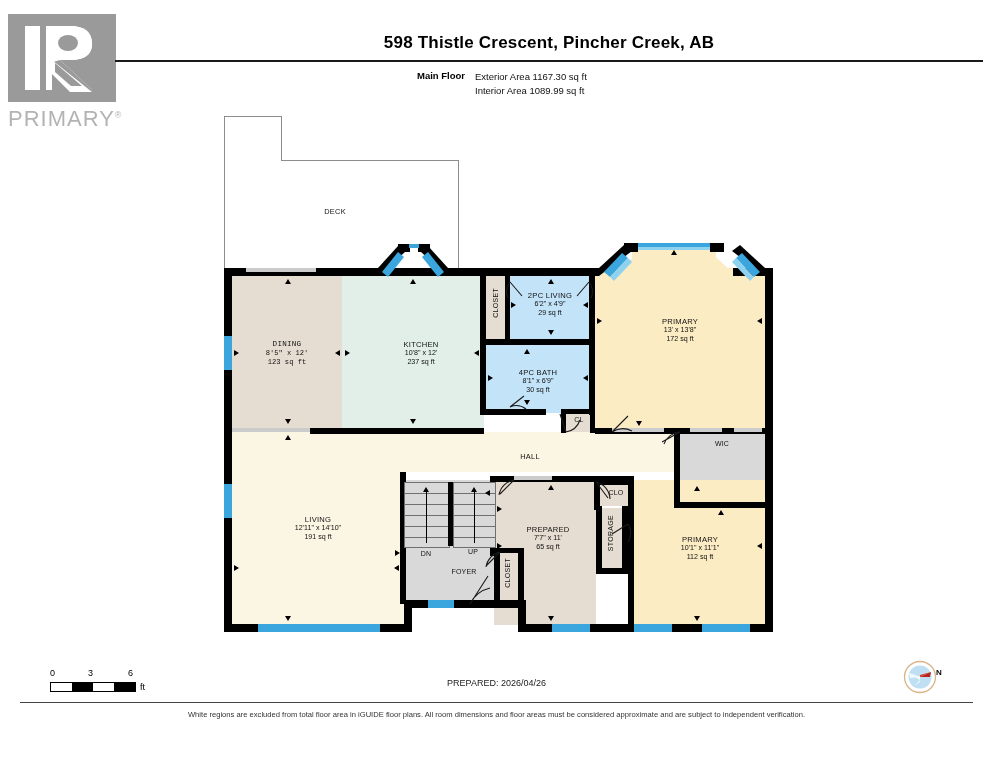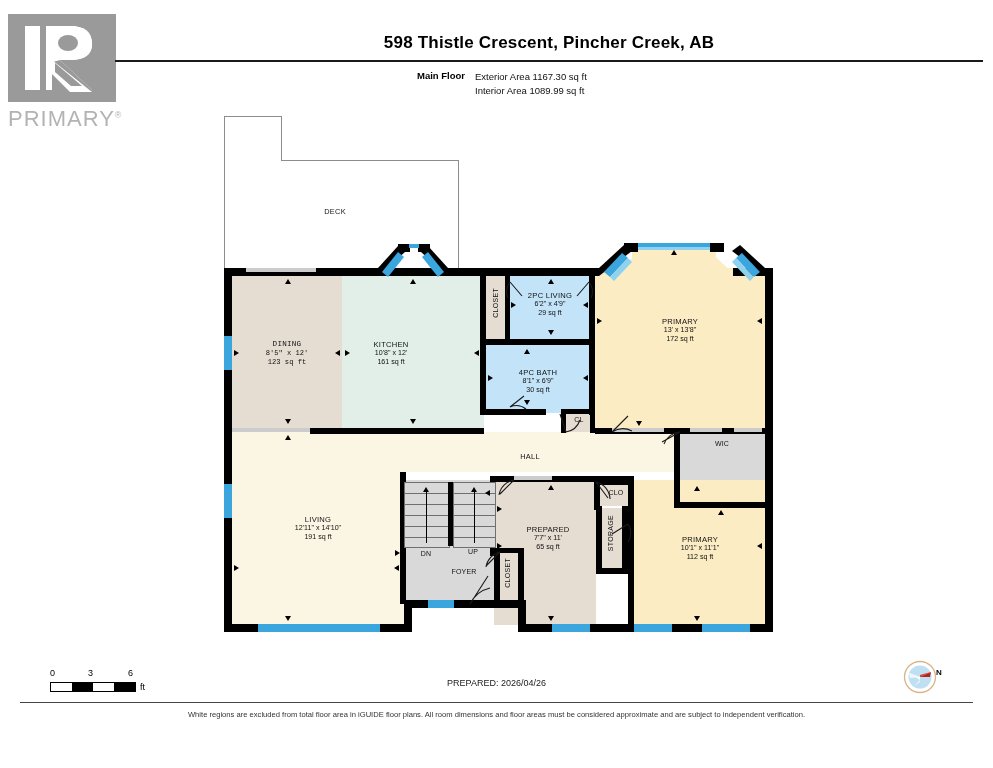--- a/index.html
+++ b/index.html
@@ -299,24 +299,24 @@
   <div class="lbl-plain" style="left:300px;top:207px;width:70px;">
     <span>DECK</span>
   </div>
 
   <div class="lbl" style="left:247px;top:340px;width:80px;font-family:Liberation Mono, monospace;">
     <div class="nm">DINING</div>
     <div class="dm">8'5" x 12'</div>
     <div class="dm">123 sq ft</div>
   </div>
 
-  <div class="lbl" style="left:351px;top:340px;width:80px;">
+  <div class="lbl" style="left:381px;top:340px;width:80px;">
     <div class="nm">KITCHEN</div>
     <div class="dm">10'8" x 12'</div>
-    <div class="dm">161 sq ft</div>
+    <div class="dm">237 sq ft</div>
   </div>
 
   <div class="lbl-vert" style="left:492px;top:288px;">
     <span>CLOSET</span>
   </div>
 
   <div class="lbl" style="left:510px;top:291px;width:80px;">
     <div class="nm">2PC LIVING</div>
     <div class="dm">6'2" x 4'9"</div>
     <div class="dm">29 sq ft</div>

